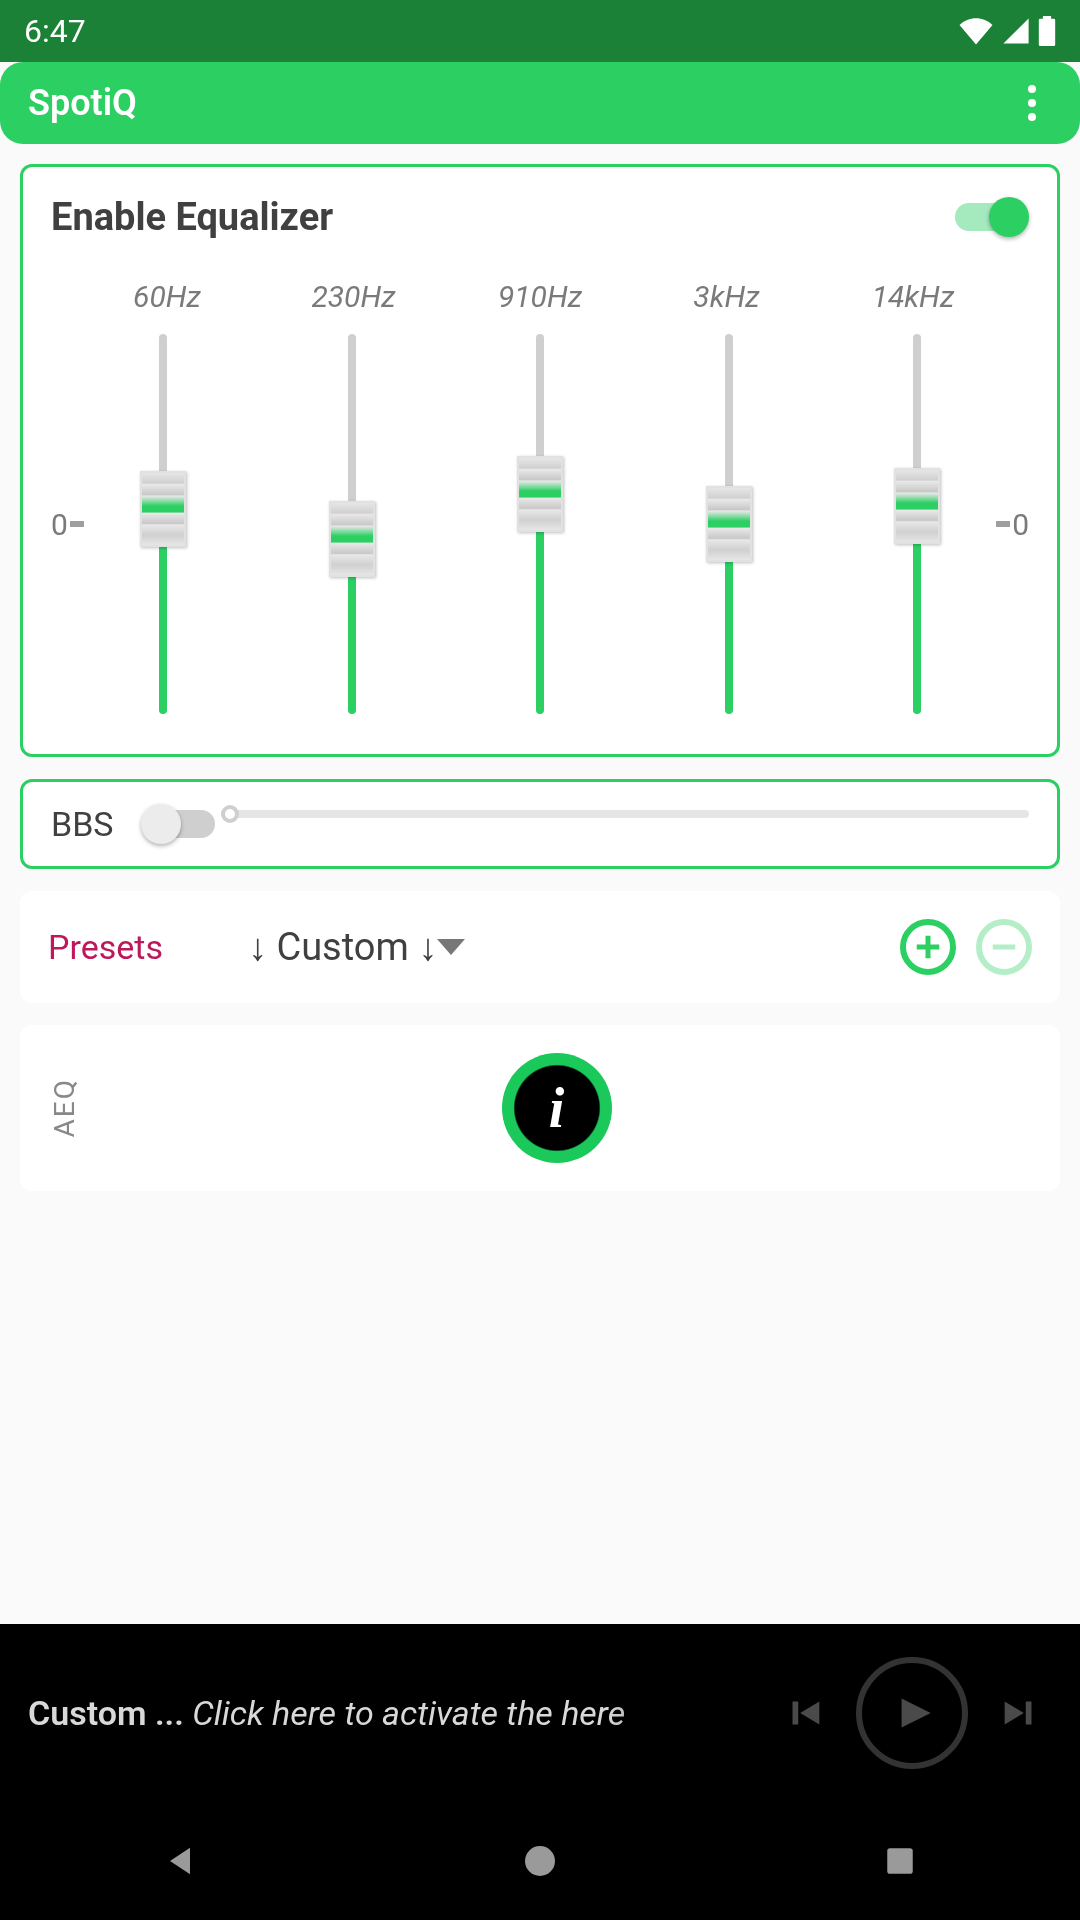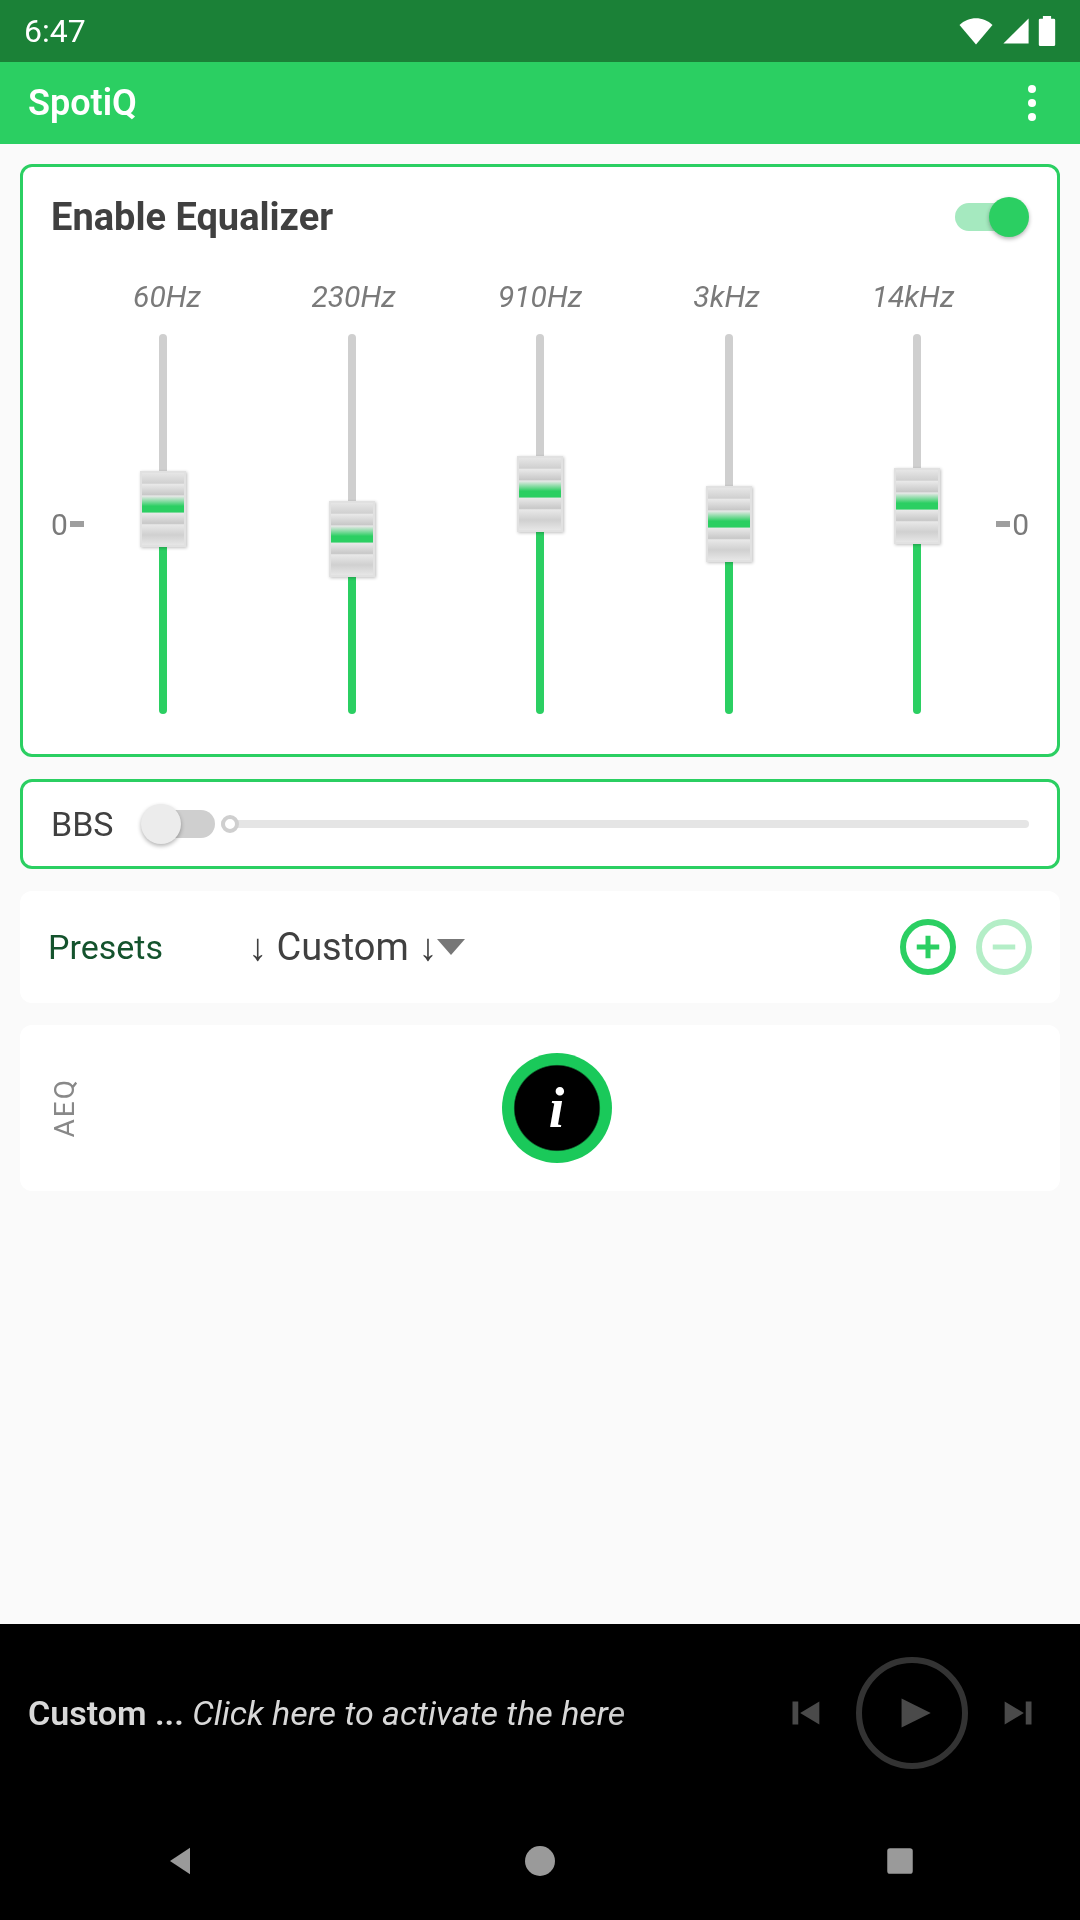--- a/index.html
+++ b/index.html
@@ -1,19 +1,19 @@
 <!DOCTYPE html>
 <html><head>
 <meta charset="utf-8">
 <style>
   * { box-sizing: border-box; margin: 0; padding: 0; }
   html, body { width: 1080px; height: 1920px; font-family: Roboto, Arial, sans-serif; background: #fafafa; overflow: hidden; }
   .status-bar { height: 62px; background: #1b8137; display: flex; align-items: center; justify-content: space-between; padding: 16px 24px; color: #fff; font-size: 32px; }
   .status-right { display: flex; align-items: center; gap: 8px; }
-  .app-bar { height: 82px; background: #2bcf62; display: flex; align-items: center; justify-content: space-between; padding: 0 28px; color: #fff; }
+  .app-bar { height: 82px; background: #2bcf62; display: flex; align-items: center; justify-content: space-between; padding: 0 28px; color: #fff; border-radius: 23px; }
   .app-title { font-size: 36px; font-weight: 600; }
   .more-dots { width: 40px; height: 40px; display: flex; flex-direction: column; align-items: center; justify-content: center; gap: 6px; cursor: pointer; }
   .more-dots span { width: 8px; height: 8px; background: #fff; border-radius: 50%; }
   .content { padding: 20px; display: flex; flex-direction: column; gap: 22px; }
   .card { background: #fff; border: 3px solid #2bcf62; border-radius: 12px; padding: 28px 28px 40px 28px; }
   .card-plain { background: #fff; border-radius: 12px; padding: 28px; }
   .eq-header { display: flex; justify-content: space-between; align-items: center; margin-bottom: 40px; font-weight: bold; }
   .eq-title { font-size: 38px; color: #404040; }
   .toggle { width: 80px; height: 40px; border-radius: 20px; position: relative; cursor: pointer; }
   .toggle .track { position: absolute; width: 68px; height: 28px; border-radius: 14px; top: 6px; left: 6px; }
@@ -27,27 +27,27 @@
   .eq-row { display: flex; align-items: center; height: 380px; }
   .zero-label { font-size: 30px; color: #7a7a7a; width: 56px; display: flex; align-items: center; }
   .zero-label.left { justify-content: flex-start; }
   .zero-label.right { justify-content: flex-end; }
   .zero-label .dash { display:inline-block; width:14px; height:6px; background:#9e9e9e; margin:0 2px;}
   .sliders { flex: 1; display: flex; justify-content: space-between; padding: 0 26px; height: 100%; }
   .vslider { width: 60px; height: 100%; position: relative; display: flex; justify-content: center; cursor: pointer; }
   .vtrack-top { position: absolute; width: 8px; background: #cfcfcf; border-radius: 4px; top: 0; }
   .vtrack-bot { position: absolute; width: 8px; background: #2bcf62; border-radius: 4px; bottom: 0; }
   .vthumb { position: absolute; width: 46px; height: 76px; left: 7px; background: linear-gradient(to bottom,#e6e6e6 0%,#d0d0d0 14%,#e8e8e8 16%,#c8c8c8 30%,#e8e8e8 32%,#2bcf62 46%,#2bcf62 54%,#e8e8e8 56%,#c8c8c8 70%,#e8e8e8 72%,#d0d0d0 86%,#e6e6e6 100%); border:2px solid #e1e1e1; box-shadow: 1px 1px 3px rgba(0,0,0,0.25); }
-  .bbs-row { display: flex; align-items: center; }
+  .bbs-row { display: flex; }
   .bbs-label { font-size: 34px; color: #404040; width: 90px; }
   .bbs-slider-wrap { flex:1; height: 20px; display:flex; align-items:center; position:relative; cursor:pointer;}
   .bbs-track { height: 8px; background: #e5e5e5; width: 100%; border-radius: 4px; }
   .bbs-thumb { position:absolute; left:0; width:18px; height:18px; border-radius:50%; border:4px solid #cfcfcf; background:#fff;}
   .presets-row { display: flex; align-items: center; gap: 20px; }
-  .presets-label { font-size: 34px; color: #14532d; width: 160px; }
+  .presets-label { font-size: 34px; color: #be185d; width: 160px; }
   .select-wrap { flex:1; display:flex; align-items:center; justify-content:flex-start; cursor:pointer; padding: 0 20px;}
   .select-text { font-size: 38px; color: #404040; }
   .chev { width:0; height:0; border-left:14px solid transparent; border-right:14px solid transparent; border-top:16px solid #777;}
   .circ-btn { width:56px; height:56px; border-radius:50%; border:6px solid #2bcf62; display:flex; align-items:center; justify-content:center; cursor:pointer; color:#2bcf62; font-size:40px; font-weight:700;}
   .circ-btn.disabled { opacity:0.35; cursor:default;}
   .aeq-row { display:flex; align-items:center; }
   .aeq-label { writing-mode: vertical-rl; transform: rotate(180deg); font-size:28px; color:#888; letter-spacing:2px; }
   .aeq-center { flex:1; display:flex; justify-content:center;}
   .info-btn { width:110px; height:110px; border-radius:50%; background: radial-gradient(circle,#000 0% 54%, #1ac95a 56% 86%, #18a84b 88% 100%); display:flex; align-items:center; justify-content:center; color:#fff; cursor:pointer;}
   .info-btn i { font-family: Georgia, serif; font-style: italic; font-size:56px; font-weight:700;}

